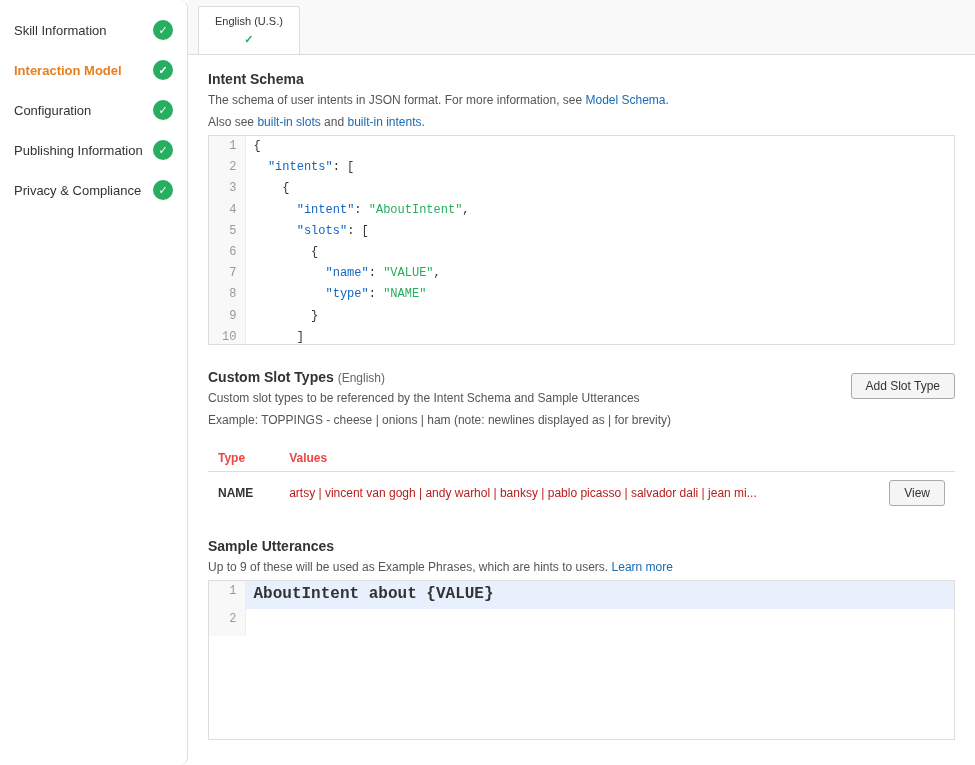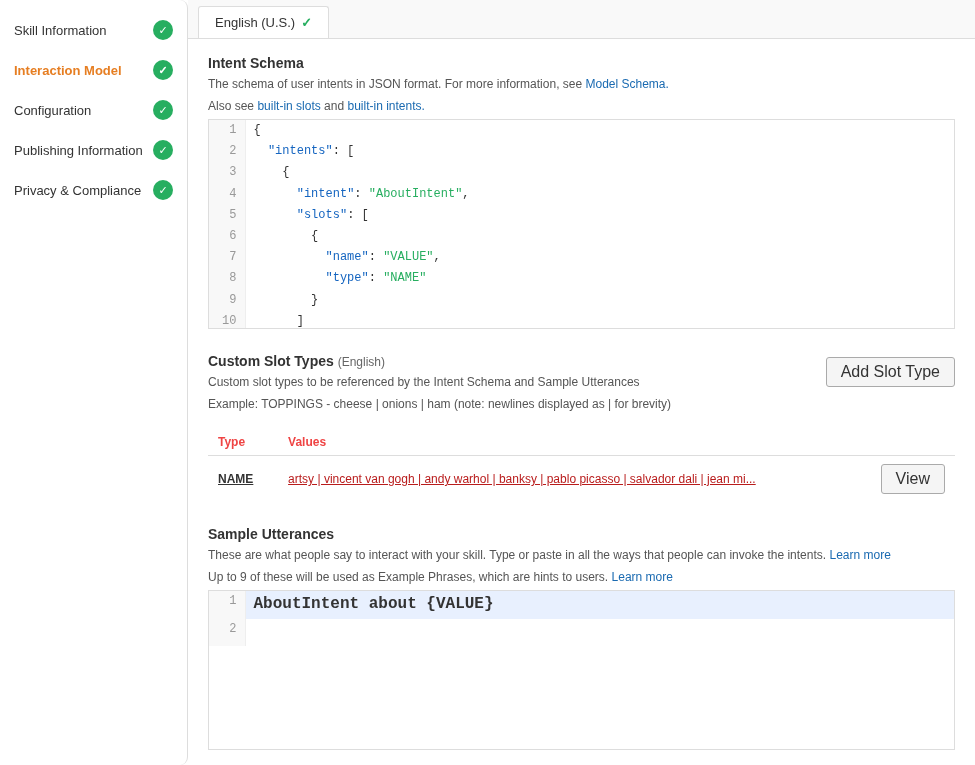--- a/index.html
+++ b/index.html
@@ -53,27 +53,28 @@
       border-bottom: 1px solid #ddd;
       padding: 0 0 0 10px;
       background: #f9f9f9;
     }
     .tab {
       padding: 8px 16px;
       border: 1px solid #ddd;
       border-bottom: none;
       background: #fff;
       cursor: pointer;
-      font-size: 13px;
+      font-size: 11px;
       display: flex;
       align-items: center;
       gap: 6px;
       margin-top: 6px;
       margin-right: 2px;
       border-radius: 3px 3px 0 0;
+      flex-direction: column;
     }
 
     
     .content {
       padding: 16px 20px;
     }
 
     
     .section {
       margin-bottom: 24px;
@@ -147,26 +148,25 @@
       color: #ef4444;
       border-bottom: 1px solid #ddd;
     }
     .slot-table td {
       padding: 8px 10px;
       font-size: 12px;
       border-bottom: 1px solid #eee;
     }
     .slot-table tr:last-child td {
       border-bottom: none;
-      text-decoration: underline;
     }
 
     .btn {
       padding: 5px 14px;
-      font-size: 16px;
+      font-size: 12px;
       border: 1px solid #aaa;
       background: #f5f5f5;
       border-radius: 3px;
       cursor: pointer;
       color: #333;
     }
 
     .slot-row-name {
       font-weight: bold;
       font-size: 12px;
@@ -347,24 +347,20 @@
               <td class="slot-row-values">artsy | vincent van gogh | andy warhol | banksy | pablo picasso | salvador dali | jean mi...</td>
               <td style="text-align: right;"><button class="btn">View</button></td>
             </tr>
           </tbody>
       </table>
     </div>
 
     <div class="section">
       <div class="section-title">Sample Utterances</div>
       <div class="section-desc">
-        <span>These are what people say to interact with your skill. Type or paste in all the ways that people can invoke the intents.</span>
-        <a href="#">Learn more</a>
-      </div>
-      <div class="section-desc">
         <span>Up to 9 of these will be used as Example Phrases, which are hints to users.</span>
         <a href="#">Learn more</a>
       </div>
       <div class="sample-editor">
         <table>
           <tbody id="sample-utterances-lines">
               <tr class="highlighted">
                 <td class="line-num">1</td>
                 <td class="line-code" style="font-weight: bold;">AboutIntent about {VALUE}</td>
               </tr>

